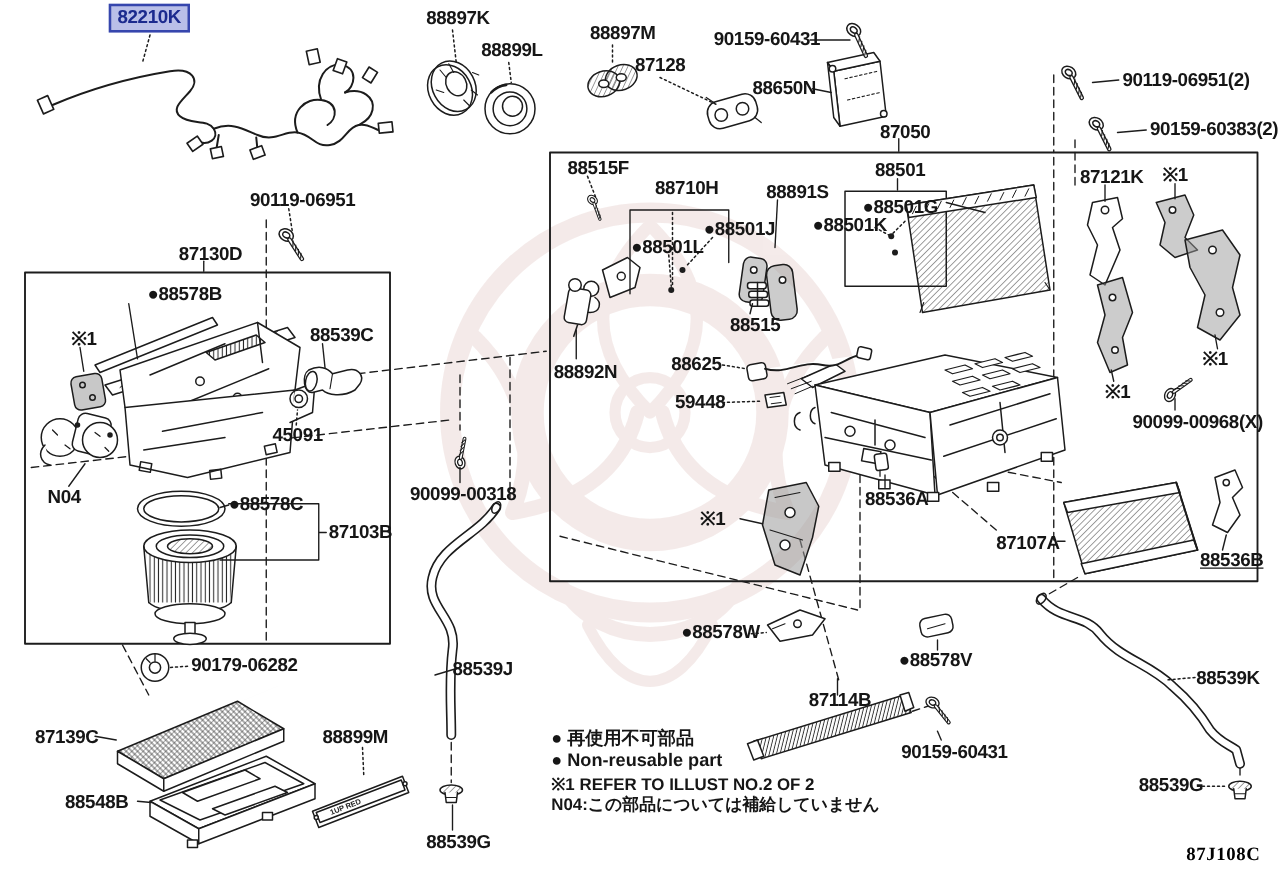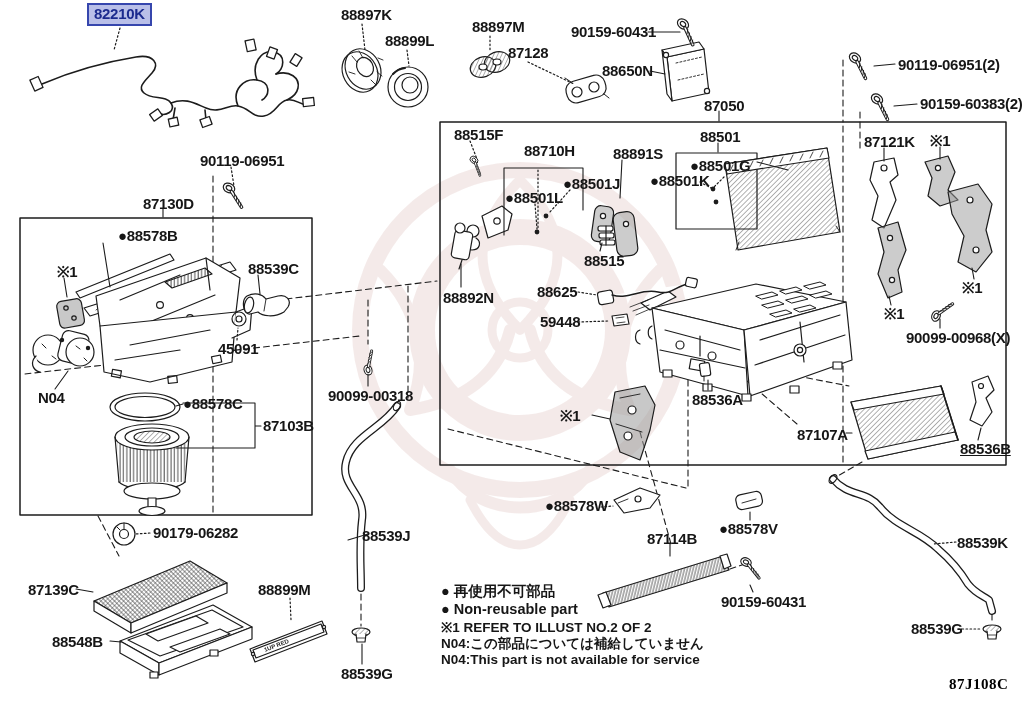--- a/index.html
+++ b/index.html
@@ -488,32 +488,31 @@
       <div class="part-label" style="left: 38px; top: 390px;">N04</div>
       <div class="part-label" style="left: 183px; top: 396px;">●88578C</div>
       <div class="part-label" style="left: 263px; top: 418px;">87103B</div>
       <div class="part-label" style="left: 560px; top: 408px;">※1</div>
       <div class="part-label" style="left: 692px; top: 392px;">88536A</div>
       <div class="part-label" style="left: 797px; top: 427px;">87107A</div>
       <div class="part-label" style="left: 960px; top: 441px; text-decoration: underline;">88536B</div>
       <div class="part-label" style="left: 153px; top: 525px;">90179-06282</div>
       <div class="part-label" style="left: 545px; top: 498px;">●88578W</div>
       <div class="part-label" style="left: 362px; top: 528px;">88539J</div>
-      <div class="part-label" style="left: 647px; top: 531px;">87114B</div>
+      <div class="part-label" style="left: 647px; top: 553px;">87114B</div>
       <div class="part-label" style="left: 719px; top: 521px;">●88578V</div>
       <div class="part-label" style="left: 957px; top: 535px;">88539K</div>
       <div class="part-label" style="left: 721px; top: 594px;">90159-60431</div>
       <div class="part-label" style="left: 28px; top: 582px;">87139C</div>
       <div class="part-label" style="left: 52px; top: 634px;">88548B</div>
       <div class="part-label" style="left: 258px; top: 582px;">88899M</div>
       <div class="part-label" style="left: 341px; top: 666px;">88539G</div>
       <div class="part-label" style="left: 911px; top: 621px;">88539G</div>
     </div>
 
 <div class="legend-line lg-b" style="top:584px">●  再使用不可部品</div>
 <div class="legend-line lg-b" style="top:602px">●  Non-reusable part</div>
 <div class="legend-line lg-s" style="top:621px">※1 REFER TO ILLUST NO.2 OF 2</div>
 <div class="legend-line lg-s" style="top:637px">N04:この部品については補給していません</div>
-<div class="legend-line lg-s" style="top:653px">N04:This part is not available for service</div>
 
 <div class="diagram-code">87J108C</div>
 
 </div>
 
 </body></html>

